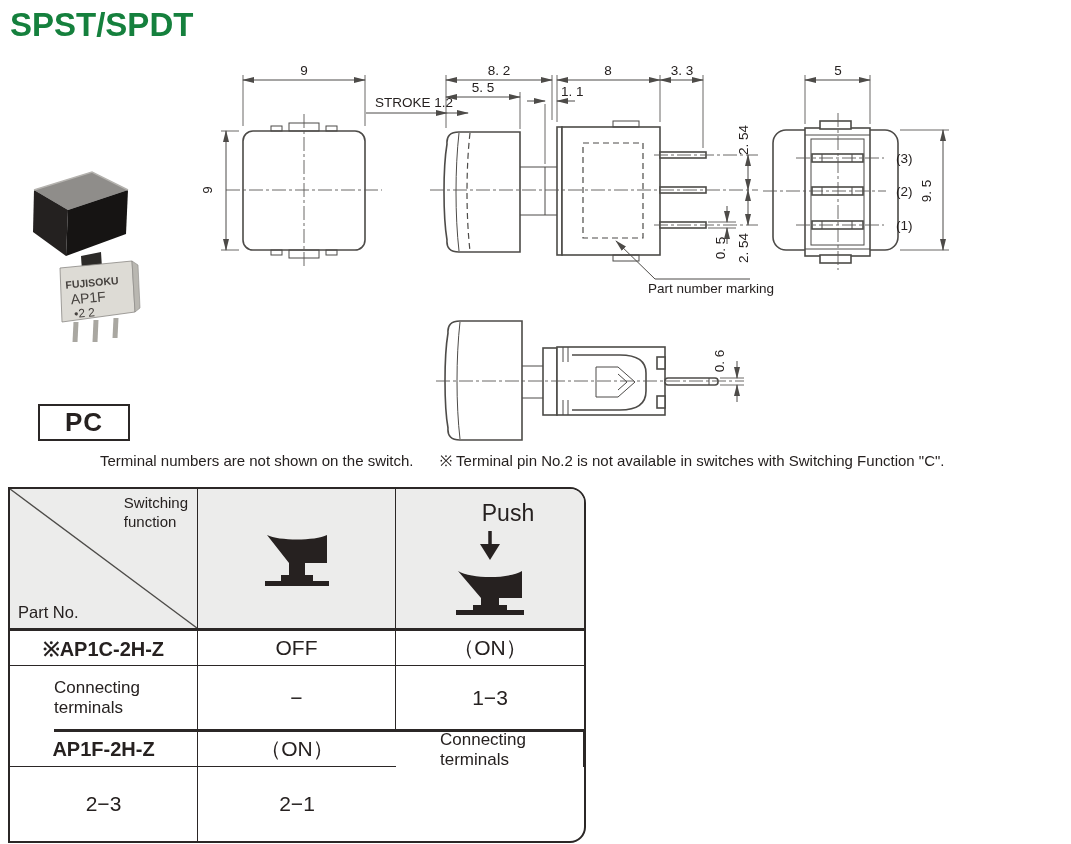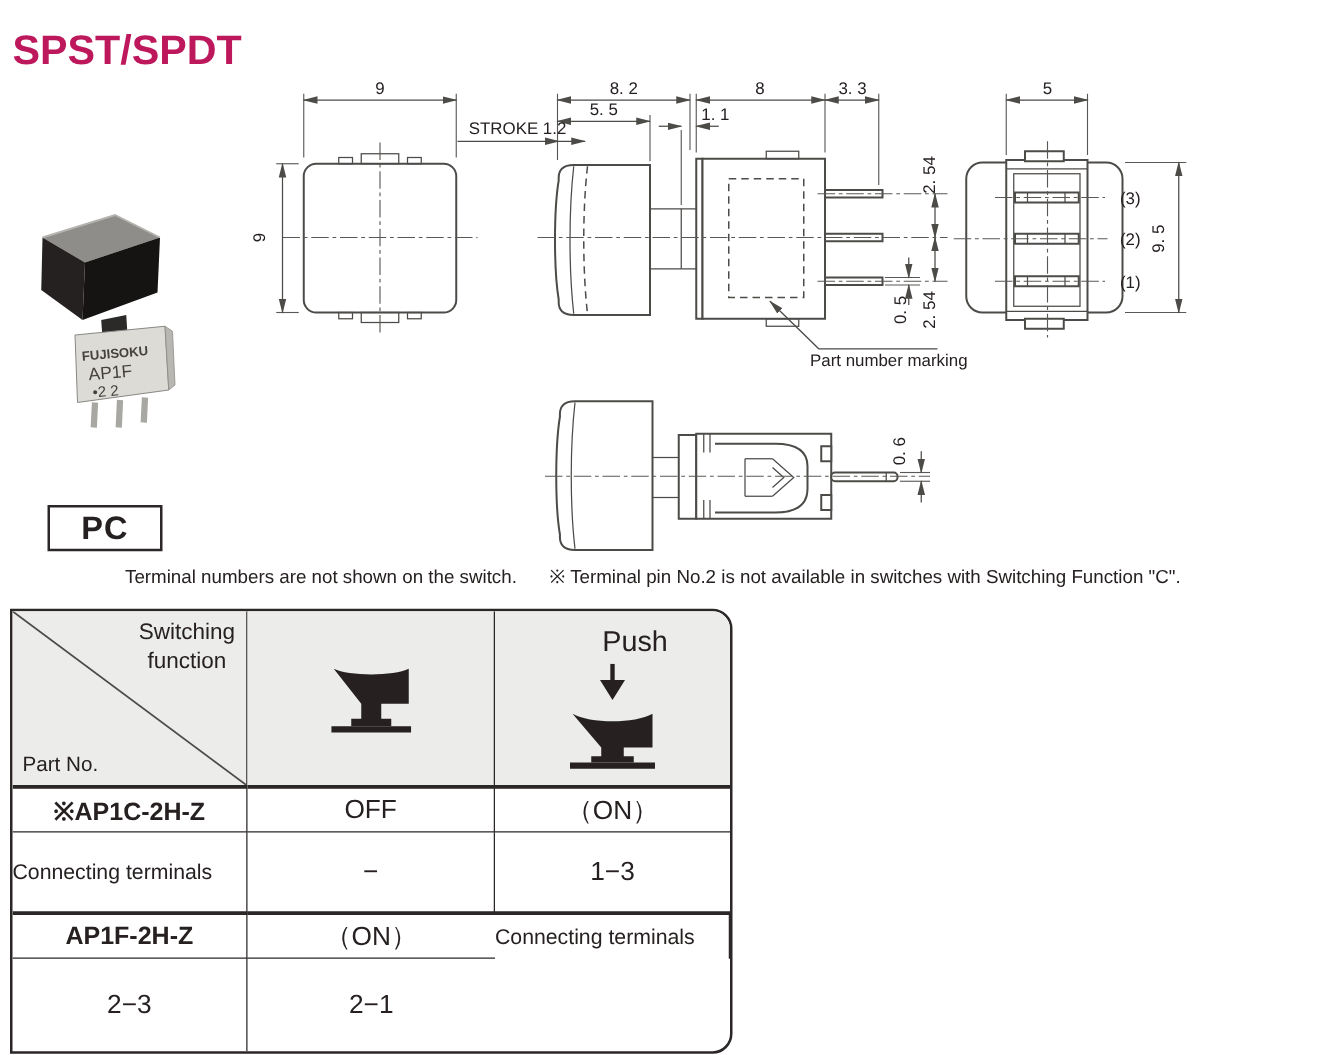--- a/index.html
+++ b/index.html
@@ -1,20 +1,20 @@
 <!DOCTYPE html>
 <html><head>
 <meta charset="utf-8">
 <style>
   html,body{margin:0;padding:0;background:#fff;}
   .page{position:relative;width:1071px;height:844px;background:#ffffff;overflow:hidden;
         font-family:"Liberation Sans",sans-serif;color:#262120;}
   .abs{position:absolute;}
 
-  .title{left:10px;top:6px;font-size:33px;font-weight:700;color:#be185d;letter-spacing:0px;margin-top:15px;}
+  .title{left:10px;top:6px;font-size:33px;font-weight:700;color:#15803d;letter-spacing:0px;}
 
   .pcbox{left:38px;top:380px;width:92px;height:37px;border:2px solid #2b2726;
          display:flex;align-items:center;justify-content:center;
          font-size:26px;font-weight:700;letter-spacing:1px;color:#262120;box-sizing:border-box;margin-top:24px;}
 
   .notes{left:100px;top:450px;width:965px;font-size:15px;color:#262120;white-space:nowrap;}
   .notes span{margin-right:22px;}
 
   
   svg .ol{fill:#fff;stroke:#4d4b48;stroke-width:1.6;}
@@ -30,24 +30,24 @@
   .spec{left:8px;top:487px;width:578px;height:356px;border:2px solid #2b2726;
         border-radius:0 16px 16px 0;box-sizing:border-box;overflow:hidden;background:#fff;
         display:grid;grid-template-columns:188px 198px auto;
         grid-template-rows:142px 35px 66px 35px auto;}
   .cell{position:relative;display:flex;align-items:center;justify-content:center;
         border-right:1.5px solid #2b2726;border-bottom:1.5px solid #2b2726;box-sizing:border-box;}
   .cell.last{border-right:none;}
   .cell.hdr{background:#ececeb;border-bottom:3px solid #2b2726;}
   .cell.thick{border-bottom:3px solid #2b2726;}
   .cell.bot{border-bottom:none;}
-  .corner-top{position:absolute;top:5px;right:9px;text-align:center;font-size:18px;white-space:pre-line;line-height:1.25;}
+  .corner-top{position:absolute;top:5px;right:9px;text-align:left;font-size:15px;white-space:pre-line;line-height:1.25;}
   .corner-bot{position:absolute;bottom:6px;left:8px;font-size:16.5px;}
   .partno{font-size:20px;font-weight:700;letter-spacing:0px;}
-  .connlbl{font-size:17px;justify-content:flex-start;}
+  .connlbl{font-size:17px;justify-content:flex-start;margin-left:44px;}
   .val{font-size:21px;}
   .pushcol{display:flex;flex-direction:column;align-items:center;justify-content:center;gap:4px;}
   .pushtxt{font-size:23px;color:#262120;margin-left:36px;}
 
   
   .photo{left:26px;top:164px;}
 </style>
 </head>
 <body>
 

